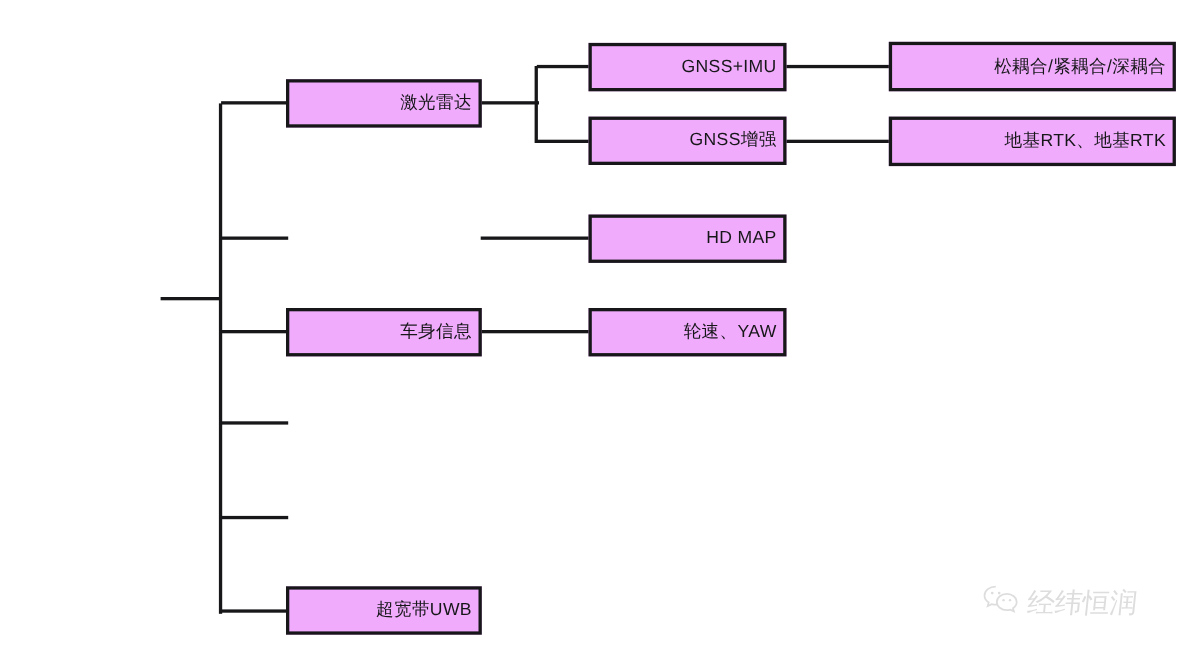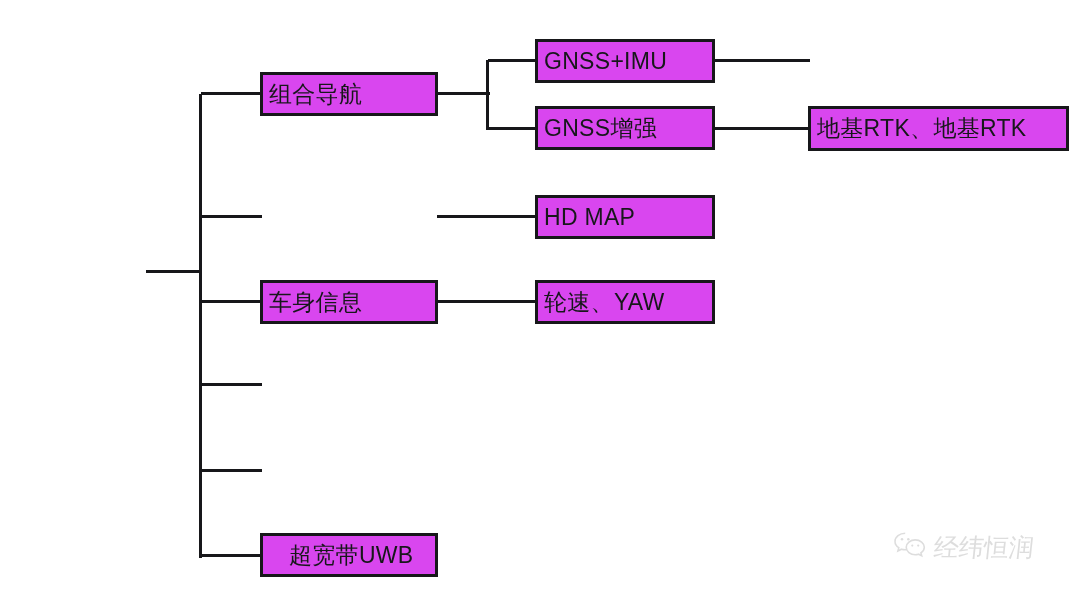--- a/index.html
+++ b/index.html
@@ -15,26 +15,26 @@
     position: relative;
     width: 1080px;
     height: 593px;
     background: #ffffff;
     overflow: hidden;
   }
   .node {
     position: absolute;
     box-sizing: border-box;
     border: 3px solid #17171a;
-    background: #d946ef;
+    background: #f0abfc;
     display: flex;
     align-items: center;
-    justify-content: flex-start;
+    justify-content: flex-end;
     color: #17171a;
-    font-size: 23px;
+    font-size: 16px;
     line-height: 1;
     letter-spacing: 0.3px;
     white-space: nowrap;
     z-index: 2;
   }
   .node-label {
     display: block;
     padding: 0 6px;
   }
   .conn {
@@ -89,21 +89,21 @@
   <div class="conn conn-h" style="left:488px; top:127px; width:49px;"></div>
 
   <div class="conn conn-h" style="left:713px; top:59px; width:97px;"></div>
   <div class="conn conn-h" style="left:713px; top:127px; width:97px;"></div>
 
   <div class="conn conn-h" style="left:437px; top:215px; width:100px;"></div>
   <div class="conn conn-h" style="left:437px; top:300px; width:100px;"></div>
 
 
   <div class="node" style="left:260px; top:72px; width:178px; height:44px;">
-    <span class="node-label">组合导航</span>
+    <span class="node-label">激光雷达</span>
   </div>
 
 
   <div class="node" style="left:260px; top:280px; width:178px; height:44px;">
     <span class="node-label">车身信息</span>
   </div>
 
 
 
   <div class="node" style="left:260px; top:533px; width:178px; height:44px;padding-left:20px;">
@@ -119,20 +119,23 @@
   </div>
 
   <div class="node" style="left:535px; top:280px; width:180px; height:44px;">
     <span class="node-label">轮速、YAW</span>
   </div>
 
   <div class="node" style="left:535px; top:195px; width:180px; height:44px;">
     <span class="node-label">HD MAP</span>
   </div>
 
+  <div class="node" style="left:808px; top:38px; width:261px; height:45px;">
+    <span class="node-label">松耦合/紧耦合/深耦合</span>
+  </div>
 
   <div class="node" style="left:808px; top:106px; width:261px; height:45px;">
     <span class="node-label">地基RTK、地基RTK</span>
   </div>
 
   <div id="watermark">
     <span class="wm-icon">
       <svg width="34" height="28" viewBox="0 0 34 28" aria-hidden="true">
         <g fill="none" stroke="#dcdcdc" stroke-width="1.6">
           <path d="M12.2 2.2C6.6 2.2 2 5.9 2 10.4c0 2.5 1.5 4.8 3.8 6.3L4.9 20l3.6-1.8c1.1 .3 2.4 .5 3.7 .5 .5 0 1 0 1.5-.1"></path>

